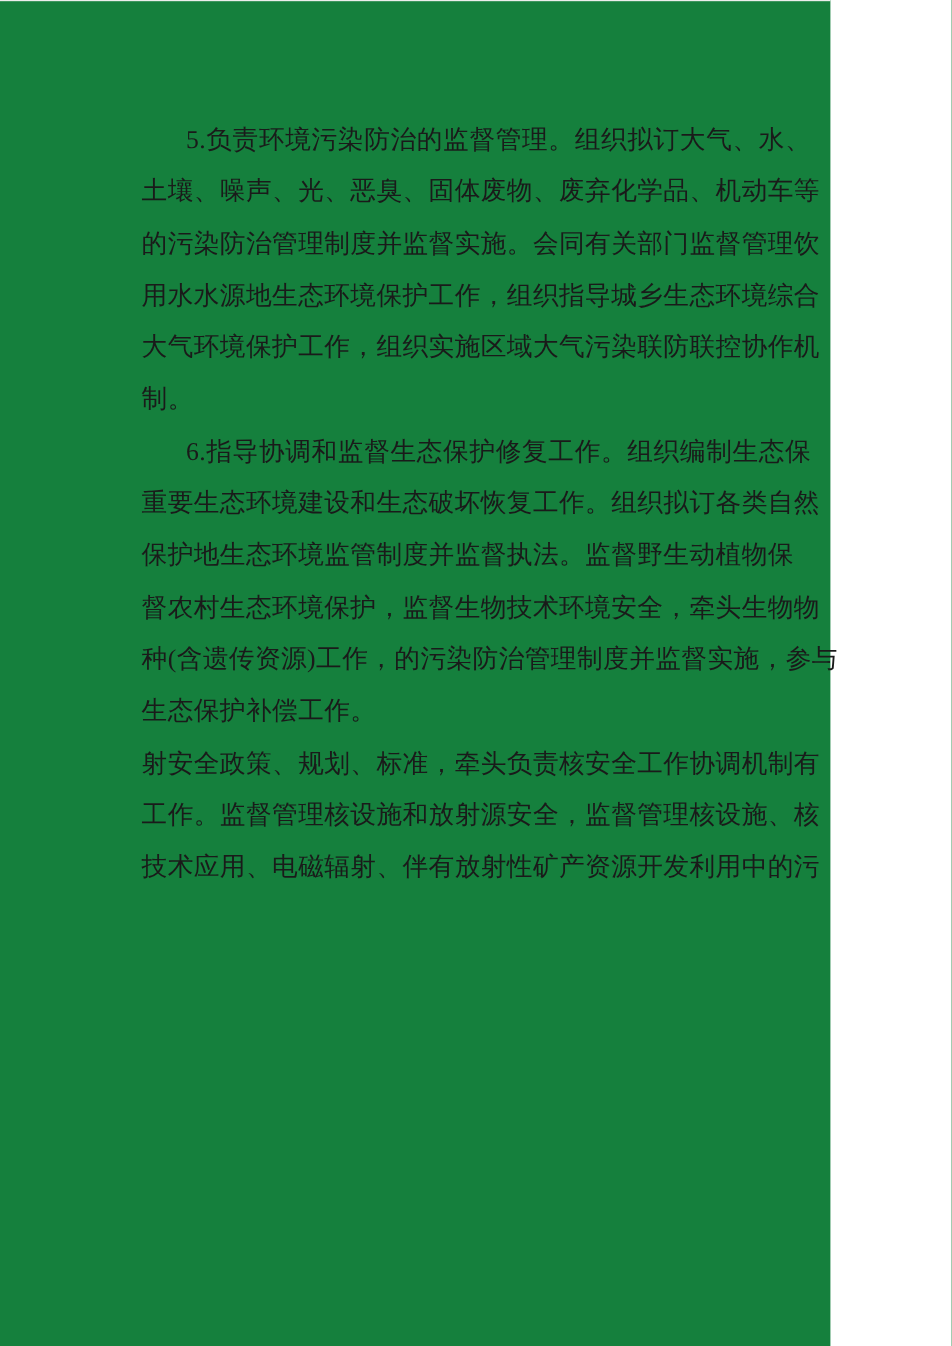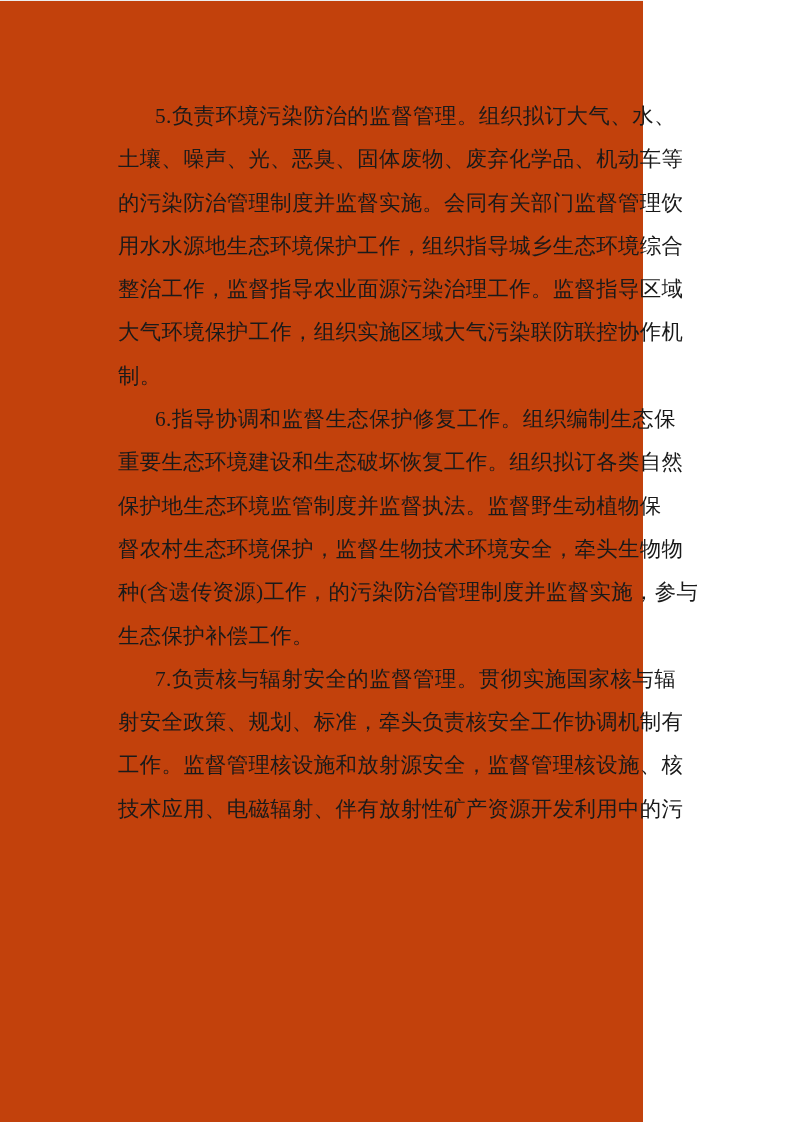--- a/index.html
+++ b/index.html
@@ -10,23 +10,23 @@
     width: 793px;
     height: 1122px;
     background: #ffffff;
     position: relative;
     overflow: hidden;
     font-family: "Liberation Serif", "DejaVu Serif", serif;
   }
   .page {
     position: absolute;
     left: 0; top: 0;
-    width: 643px;
+    width: 692px;
     height: 1122px;
-    background: #c2410c;
+    background: #15803d;
     border-top: 1px solid #ededed;
     box-sizing: border-box;
   }
   .text-block {
     position: absolute;
     left: 118px;
     top: 94px;
     width: 558px;
     color: #1a1a1a;
     font-size: 21.4px;
@@ -55,35 +55,33 @@
 <body>
 
 <div class="page">
   <div class="text-block">
 
     <div class="para">
       <div class="line first fill">5.负责环境污染防治的监督管理。组织拟订大气、水、</div>
       <div class="line fill">土壤、噪声、光、恶臭、固体废物、废弃化学品、机动车等</div>
       <div class="line fill">的污染防治管理制度并监督实施。会同有关部门监督管理饮</div>
       <div class="line fill">用水水源地生态环境保护工作，组织指导城乡生态环境综合</div>
-      <div class="line fill">整治工作，监督指导农业面源污染治理工作。监督指导区域</div>
       <div class="line fill">大气环境保护工作，组织实施区域大气污染联防联控协作机</div>
       <div class="line">制。</div>
     </div>
 
     <div class="para">
       <div class="line first fill">6.指导协调和监督生态保护修复工作。组织编制生态保</div>
       <div class="line fill">重要生态环境建设和生态破坏恢复工作。组织拟订各类自然</div>
       <div class="line">保护地生态环境监管制度并监督执法。监督野生动植物保</div>
       <div class="line fill">督农村生态环境保护，监督生物技术环境安全，牵头生物物</div>
       <div class="line fill">种(含遗传资源)工作，的污染防治管理制度并监督实施，参与</div>
       <div class="line">生态保护补偿工作。</div>
     </div>
 
     <div class="para">
-      <div class="line first fill">7.负责核与辐射安全的监督管理。贯彻实施国家核与辐</div>
       <div class="line fill">射安全政策、规划、标准，牵头负责核安全工作协调机制有</div>
       <div class="line fill">工作。监督管理核设施和放射源安全，监督管理核设施、核</div>
       <div class="line fill">技术应用、电磁辐射、伴有放射性矿产资源开发利用中的污</div>
     </div>
 
   </div>
 </div>
 
 </body></html>

